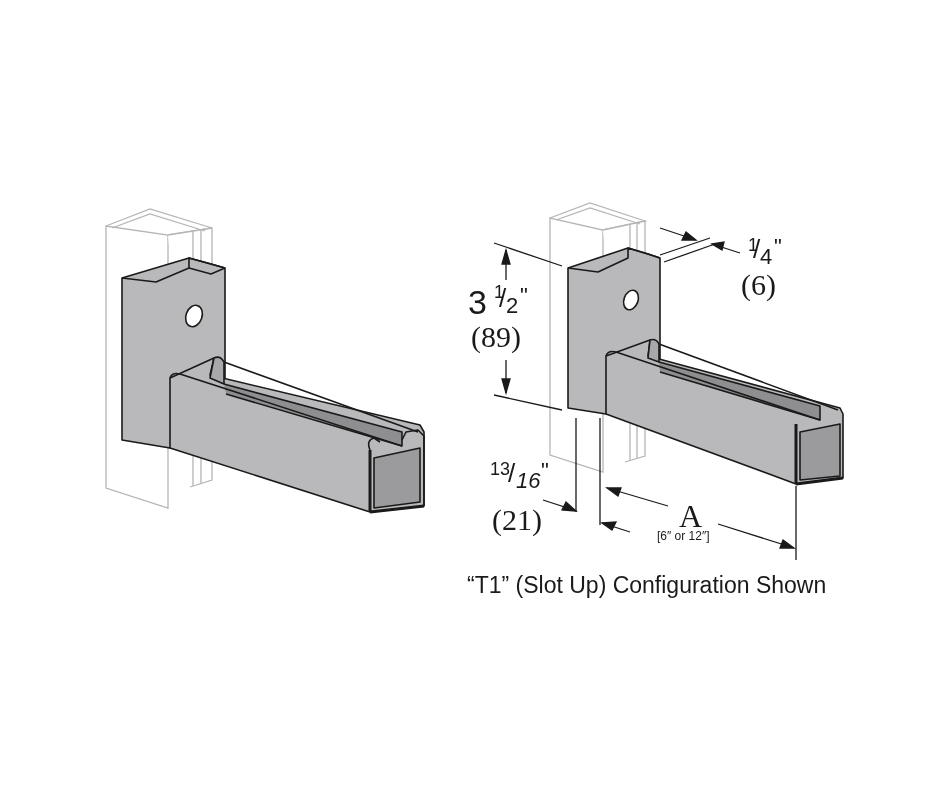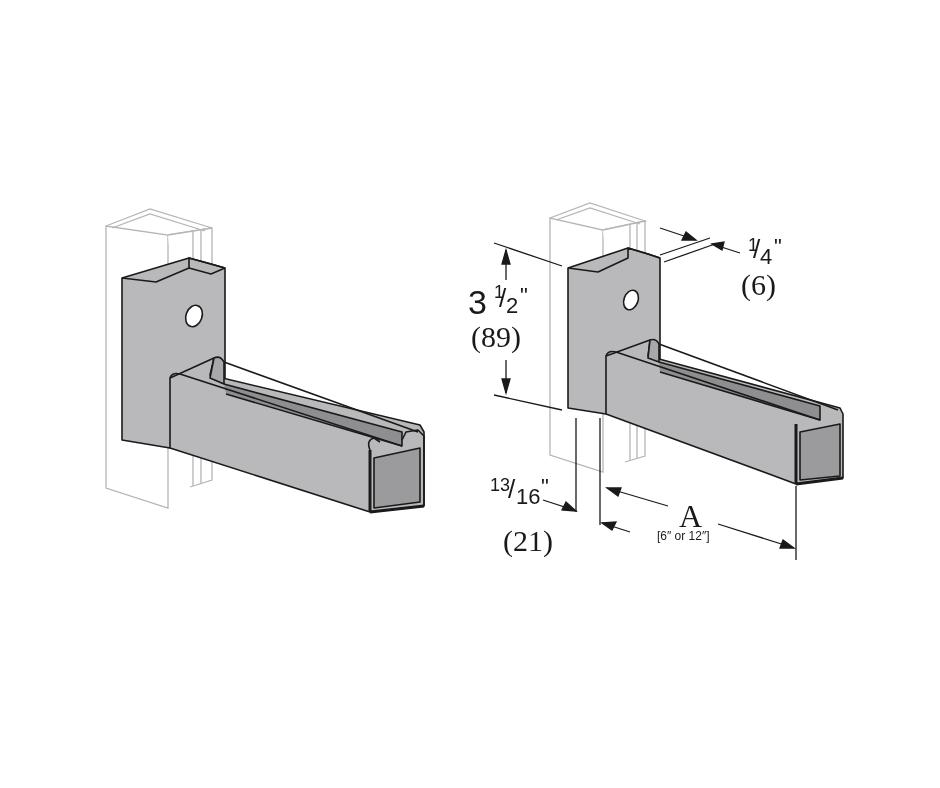--- a/index.html
+++ b/index.html
@@ -115,24 +115,25 @@
   <div class="lbl serif" style="left:471px; top:322px; font-size:30px;text-align:center;">(89)</div>
 
   <div class="lbl sans-n" style="left:748px; top:236px; width:44px; height:34px;">
     <span style="position:absolute; left:0; top:0; font-size:18px;">1</span>
     <span style="position:absolute; left:5px; top:0; font-size:26px;">/</span>
     <span style="position:absolute; left:12px; top:10px; font-size:22px;">4</span>
     <span style="position:absolute; left:26px; top:0; font-size:22px;">"</span>
   </div>
   <div class="lbl serif" style="left:741px; top:270px; font-size:30px;">(6)</div>
 
-  <div class="lbl sans-n" style="left:490px; top:476px; width:80px; height:36px;">
+  <div class="lbl sans-n" style="left:490px; top:460px; width:80px; height:36px;">
     <span style="position:absolute; left:0; top:0; font-size:18px;">13</span>
     <span style="position:absolute; left:18px; top:0; font-size:26px;">/</span>
-    <span style="position:absolute; left:26px; top:10px; font-size:22px;">16</span>
+    <span style="position:absolute; left:26px; top:10px; font-size:22px;font-style:italic;">16</span>
     <span style="position:absolute; left:51px; top:0; font-size:22px;">"</span>
   </div>
-  <div class="lbl serif" style="left:492px; top:526px; font-size:30px;margin-left:11px;">(21)</div>
+  <div class="lbl serif" style="left:492px; top:505px; font-size:30px;">(21)</div>
 
   <div class="lbl serif" style="left:679px; top:500px; font-size:32px;">A</div>
   <div class="lbl sans-n" style="left:657px; top:530px; font-size:12px;text-align:center;">[6″ or 12″]</div>
 
+  <div class="lbl sans-n" style="left:467px; top:574px; font-size:23px; color:#1a1a1a;">“T1” (Slot Up) Configuration Shown</div>
 </div>
 
 </body></html>

